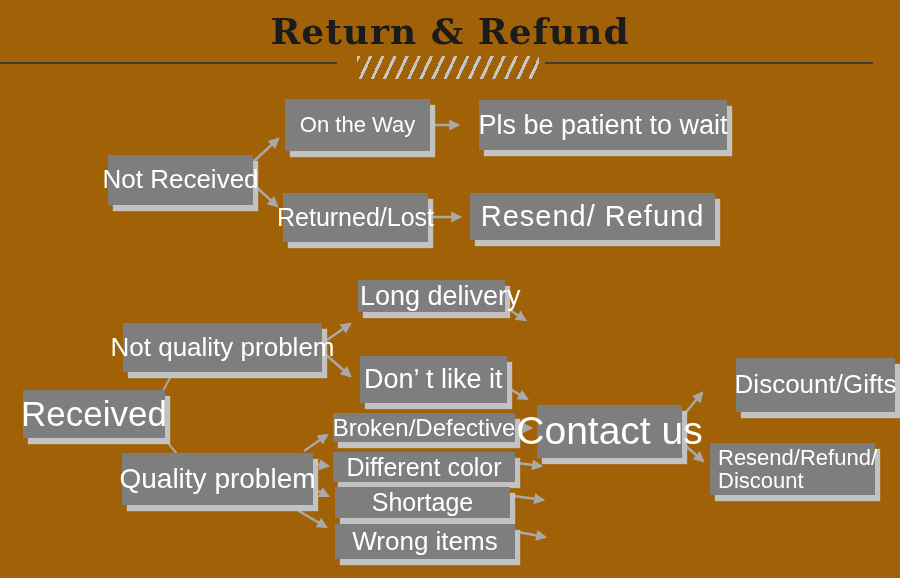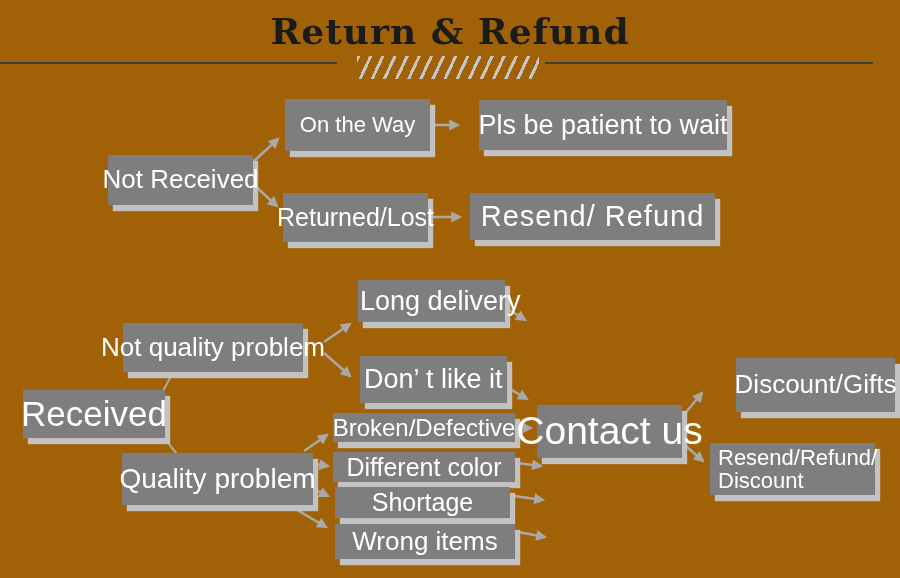--- a/index.html
+++ b/index.html
@@ -80,22 +80,22 @@
     </g>
   </svg>
 
   <div class="node" style="left:108px;top:155px;width:145px;height:50px;font-size:26px;">Not Received</div>
   <div class="node" style="left:285px;top:99px;width:145px;height:52px;font-size:22px;text-align:center;">On the Way</div>
   <div class="node" style="left:467px;top:100px;width:248px;height:50px;font-size:27px;margin-left:12px;">Pls be patient to wait</div>
   <div class="node" style="left:283px;top:193px;width:145px;height:49px;font-size:25px;">Returned/Lost</div>
   <div class="node" style="left:470px;top:193px;width:245px;height:47px;font-size:29px;letter-spacing:1px;">Resend/ Refund</div>
 
   <div class="node" style="left:23px;top:390px;width:142px;height:48px;font-size:35px;">Received</div>
-  <div class="node" style="left:123px;top:323px;width:180px;height:49px;font-size:26px;">Not quality problem</div>
-  <div class="node left" style="left:358px;top:280px;width:145px;height:42px;font-size:27px;padding-left:2px;">Long delivery</div>
+  <div class="node" style="left:123px;top:323px;width:199px;height:49px;font-size:26px;">Not quality problem</div>
+  <div class="node left" style="left:358px;top:280px;width:145px;height:32px;font-size:27px;padding-left:2px;">Long delivery</div>
   <div class="node left" style="left:360px;top:356px;width:143px;height:47px;font-size:27px;padding-left:4px;">Don’ t like it</div>
   <div class="node" style="left:122px;top:453px;width:191px;height:52px;font-size:28px;">Quality problem</div>
   <div class="node" style="left:333px;top:413px;width:182px;height:29px;font-size:24px;">Broken/Defective</div>
   <div class="node" style="left:333px;top:452px;width:182px;height:30px;font-size:25px;text-align:right;">Different color</div>
   <div class="node" style="left:335px;top:487px;width:175px;height:31px;font-size:25px;">Shortage</div>
   <div class="node" style="left:335px;top:524px;width:180px;height:35px;font-size:26px;">Wrong items</div>
   <div class="node" style="left:537px;top:405px;width:145px;height:53px;font-size:39px;">Contact us</div>
   <div class="node" style="left:708px;top:358px;width:159px;height:54px;font-size:26px;margin-left:28px;">Discount/Gifts</div>
   <div class="node multiline" style="left:710px;top:443px;width:165px;height:52px;font-size:22px;padding-left:8px;box-sizing:border-box;">
     <span>Resend/Refund/</span>

